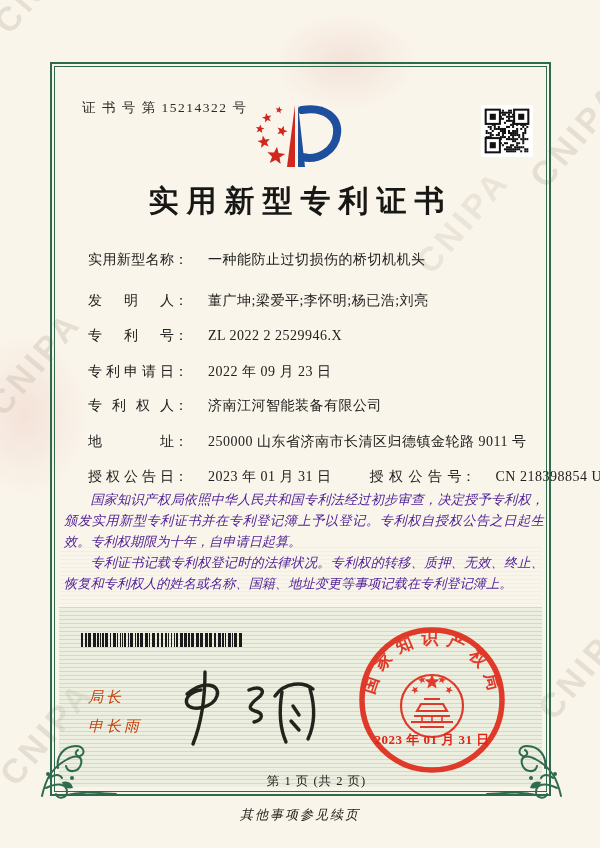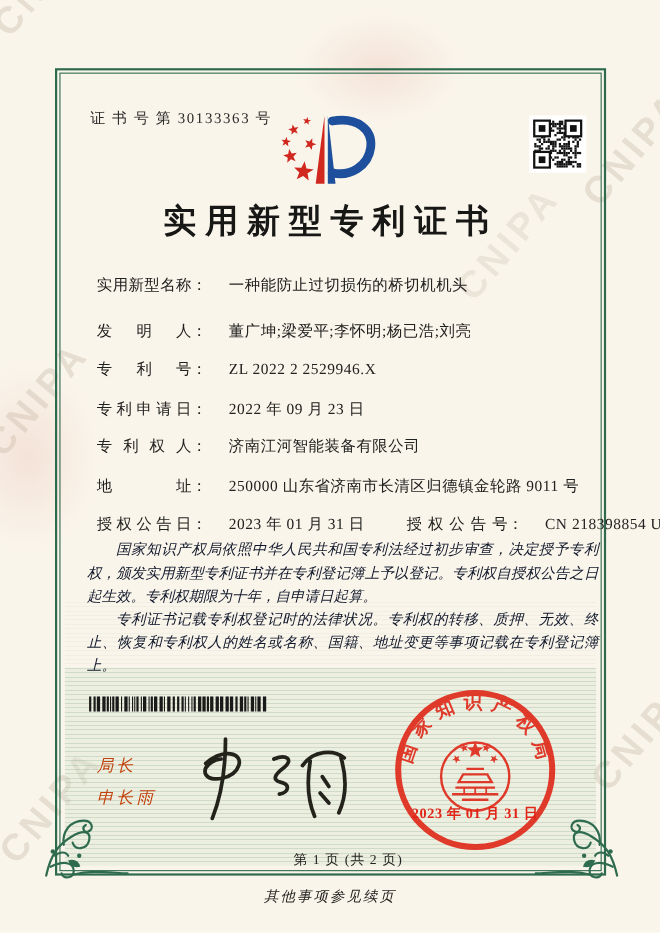--- a/index.html
+++ b/index.html
@@ -34,22 +34,22 @@
   .title { position:absolute; left:50px; width:501px; top:181px; text-align:center;
     font-size:30px; font-weight:bold; letter-spacing:8px; color:#171715; }
   
   .field-row { position:absolute; left:88px; right:55px; font-size:14px; color:#21211f; white-space:nowrap; }
   .flabel { display:inline-block; width:86px; text-align:justify; text-align-last:justify;
     letter-spacing:0; vertical-align:bottom; }
   .fcolon { margin-right:8px; }
   .fvalue { letter-spacing:.5px;margin-left:12px; }
   .flabel2 { display:inline-block; width:92px; margin-left:38px; text-align:justify; text-align-last:justify; vertical-align:bottom; }
   
-  .paras { position:absolute; left:79px; right:56px; top:489px; font-size:13.2px;
-    line-height:21px; color:#0f172a; text-align:justify; font-style:italic; }
+  .paras { position:absolute; left:64px; right:56px; top:489px; font-size:13.2px;
+    line-height:21px; color:#4c1d95; text-align:justify; font-style:italic; }
   .paras p { text-indent:2em; }
   
   .barcode { position:absolute; left:80px; top:633px; }
   .signer { position:absolute; left:88px; top:683px; font-size:15px; letter-spacing:3px;
     color:#c2410c; font-style:italic; line-height:29px; }
   .handwriting { position:absolute; left:163px; top:664px; }
   .seal { position:absolute; left:356px; top:624px; }
   .seal-date { position:absolute; left:358px; top:731px; width:148px; text-align:center;
     font-size:13px; font-weight:bold; color:#e02517; letter-spacing:.5px; }
   .page-info { position:absolute; left:50px; width:501px; top:773px; text-align:center;
@@ -101,21 +101,21 @@
       <path d="M31,79 C46,75 60,77 80,78"></path>
       <path d="M14,62 C18,58 24,58 26,62"></path>
     </g>
     <g fill="#2f6b4e">
       <circle cx="12" cy="58" r="2"></circle>
         <circle cx="36" cy="62" r="2"></circle>
       <path d="M26,66 q9,-2 11,6 q-9,2 -11,-6"></path>
     </g>
   </svg>
 
-  <div class="cert-no">证 书 号 第 30133363 号</div>
+  <div class="cert-no">证 书 号 第 15214322 号</div>
 
   <svg id="logo-svg" class="logo" width="96" height="72" viewBox="0 0 96 72">
     <polygon points="43,4 35,66 43,66" fill="#d0281e"></polygon>
     <polygon points="46,4 46,66 53,66" fill="#1d4f9c"></polygon>
     <path d="M50,9 C73,5 87,17 85,33 C83,50 66,60 50,56" stroke="#1d4f9c" stroke-width="8" fill="none" stroke-linecap="round"></path>
     <g id="logo-stars" fill="#d0281e">
         <polygon points="27.7,5.3 28.1,7.9 30.8,8.5 28.4,9.7 28.7,12.4 26.7,10.6 24.3,11.6 25.4,9.2 23.6,7.2 26.3,7.6"></polygon>
         <polygon points="14.0,12.1 15.9,15.1 19.3,14.5 17.1,17.2 18.7,20.3 15.4,19.1 13.0,21.6 13.2,18.1 10.0,16.5 13.4,15.6"></polygon>
         <polygon points="8.6,23.4 9.3,26.6 12.5,27.2 9.7,28.8 10.2,32.1 7.7,29.9 4.8,31.3 6.1,28.3 3.9,26.0 7.1,26.3"></polygon>
         <polygon points="10.9,34.5 13.2,38.5 17.8,37.9 14.7,41.4 16.7,45.6 12.5,43.7 9.1,46.9 9.6,42.3 5.5,40.1 10.0,39.1"></polygon>

